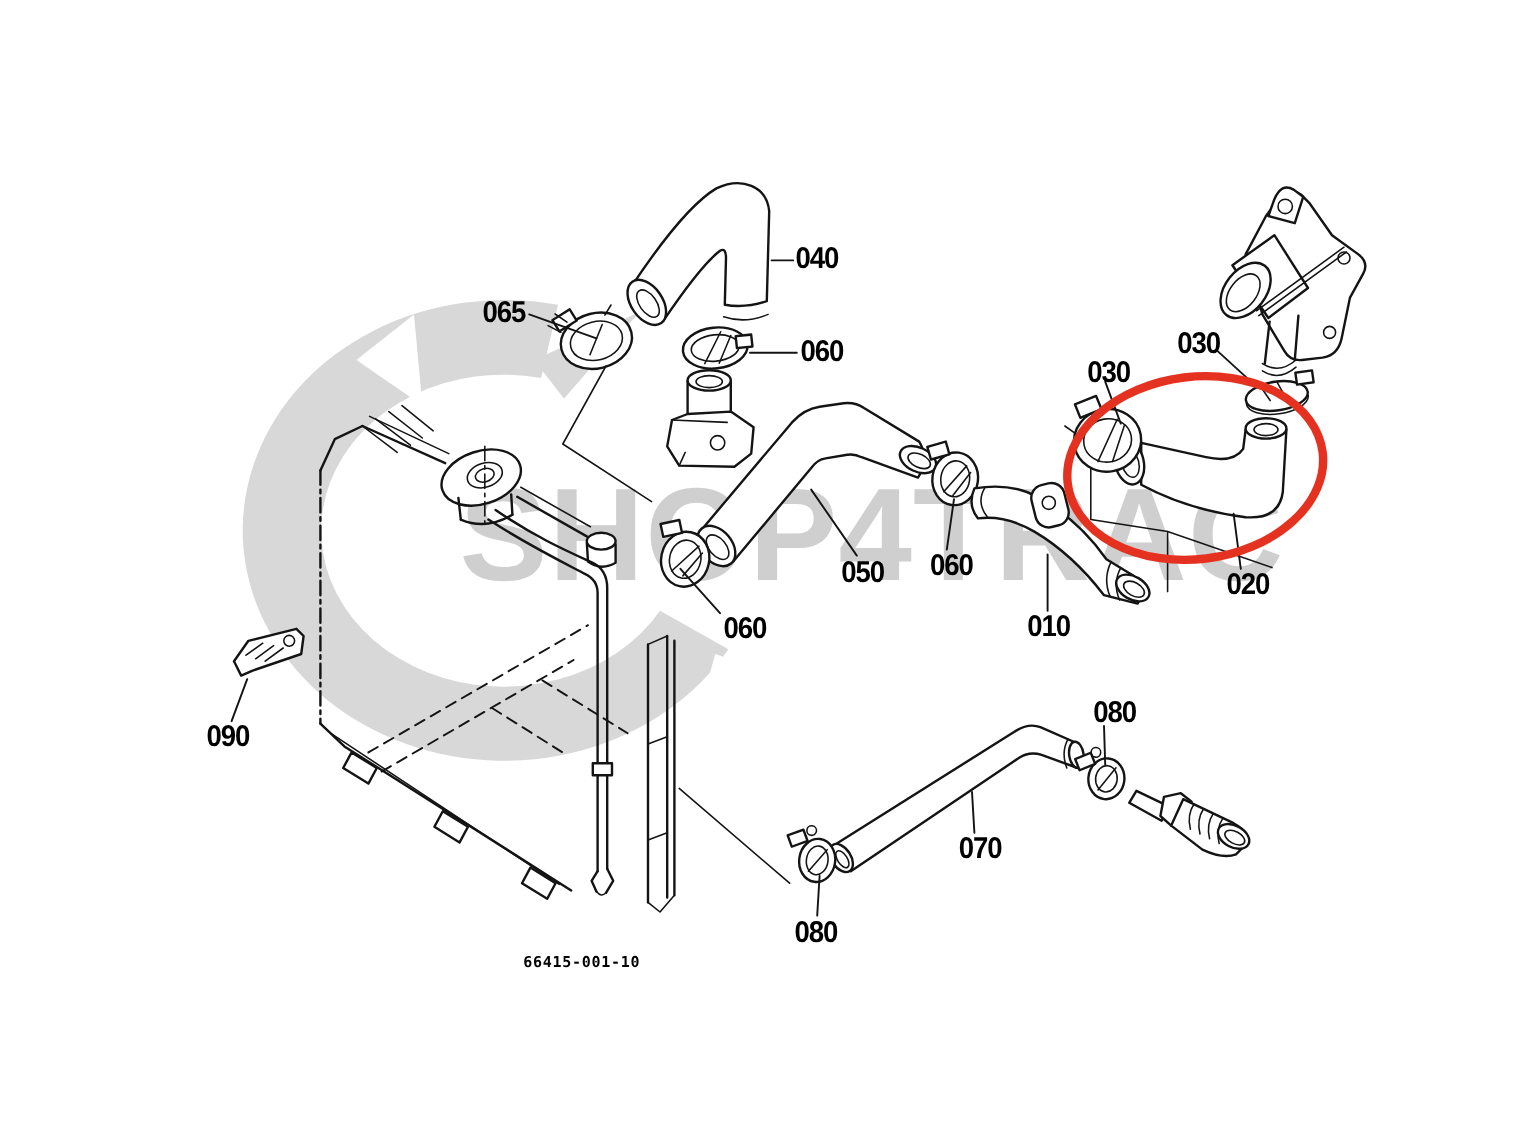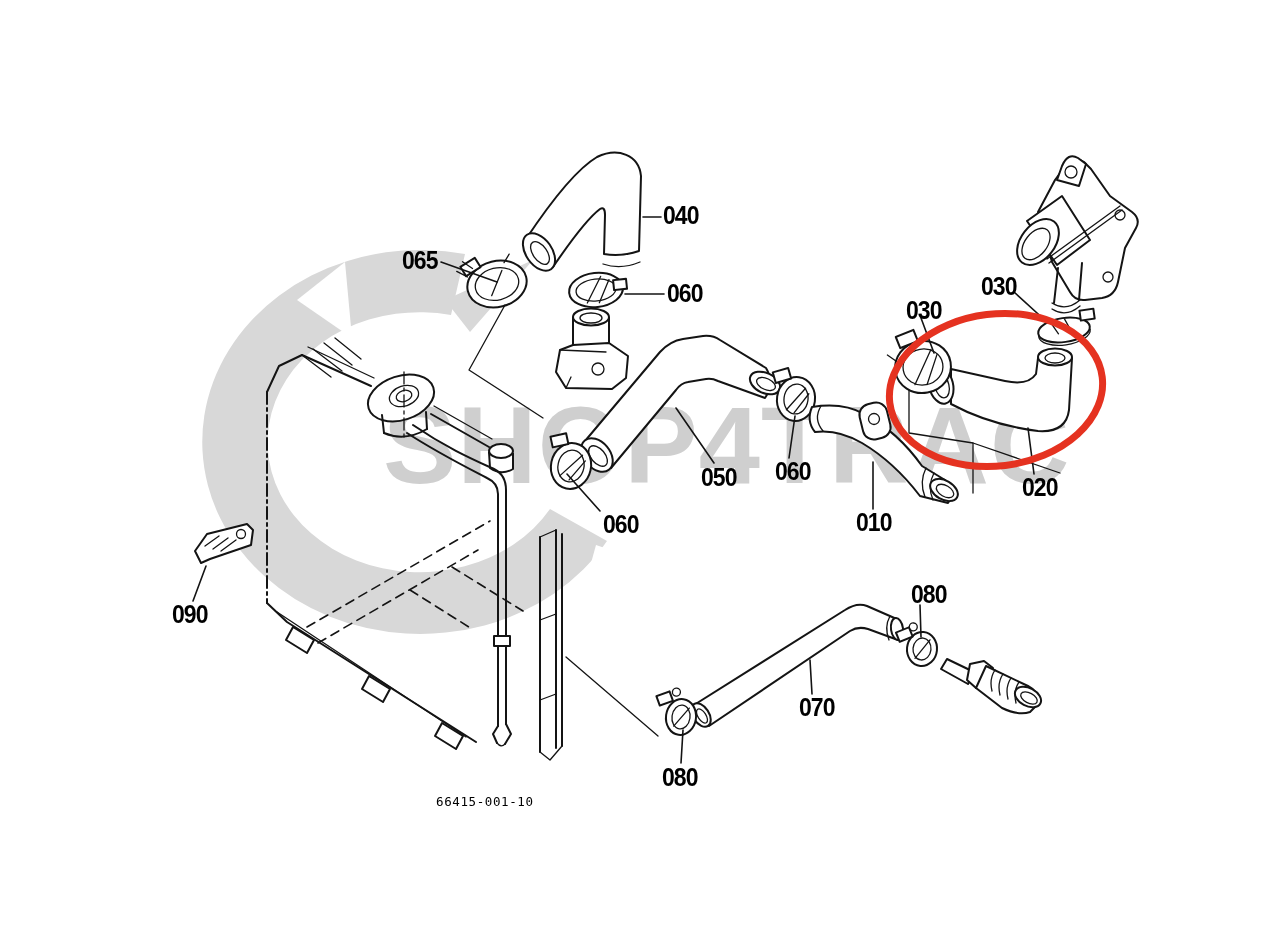--- a/index.html
+++ b/index.html
@@ -9,21 +9,21 @@
   }
   #stage svg { position:absolute; left:0; top:0; }
   .callout {
     position:absolute; font-family:"Liberation Sans", sans-serif;
     font-weight:700; font-size:25px; line-height:20px;
     letter-spacing:-1px; color:#000; white-space:nowrap;
     transform:scaleX(.92); transform-origin:left top;
   }
   .drawing-number {
     position:absolute; left:436px; top:794px;
-    font-family:"DejaVu Sans Mono", monospace; font-weight:400;
+    font-family:"DejaVu Sans Mono", monospace; font-weight:700;
     font-size:12.5px; letter-spacing:.6px; color:#000;
   }
   
   .ln  { fill:none; stroke:#141414; stroke-width:2; stroke-linecap:round; stroke-linejoin:round; }
   .fw  { fill:#ffffff; stroke:#141414; stroke-width:2; stroke-linejoin:round; }
   .thin{ stroke-width:1.3; }
   .leader { fill:none; stroke:#141414; stroke-width:1.6; stroke-linecap:round; }
   .dash { stroke-dasharray:9 6; stroke-width:1.6; }
   .dashdot { stroke-dasharray:12 4 3 4; }
   .wmtext {

